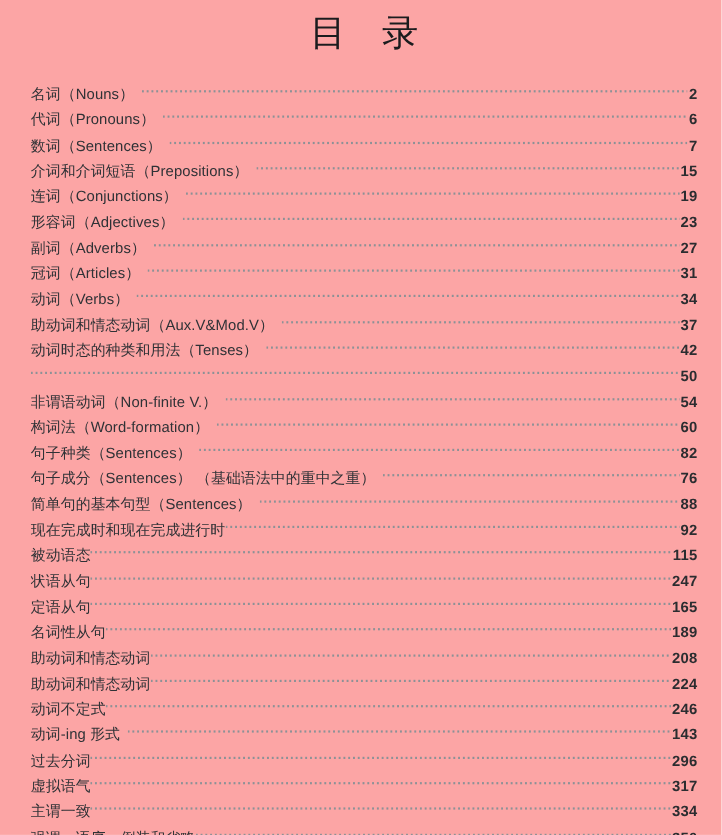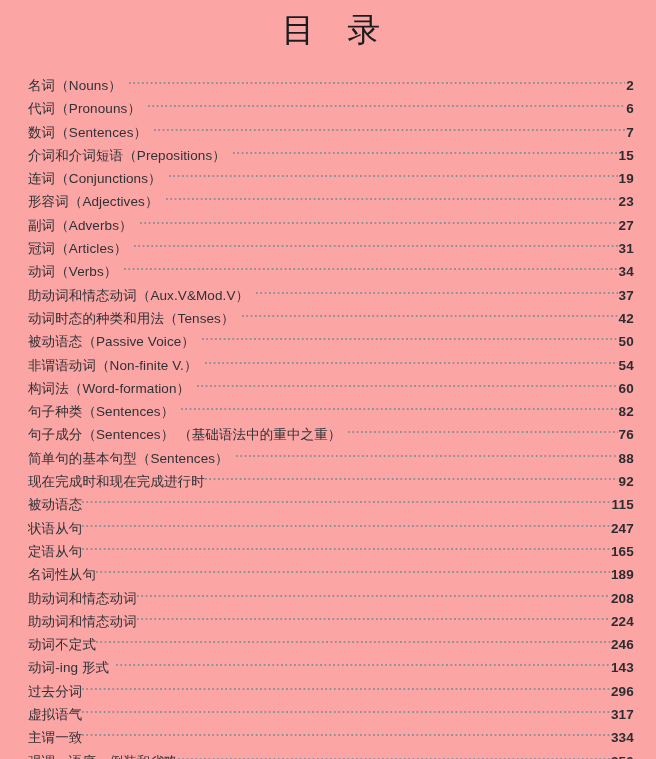--- a/index.html
+++ b/index.html
@@ -154,21 +154,20 @@
         <span class="toc-label">助动词和情态动词（Aux.V&amp;Mod.V）</span>
         <span class="toc-leader"></span>
         <span class="toc-page">37</span>
       </li>
       <li class="toc-entry gap">
         <span class="toc-label">动词时态的种类和用法（Tenses）</span>
         <span class="toc-leader"></span>
         <span class="toc-page">42</span>
       </li>
       <li class="toc-entry gap">
-        <span class="toc-label">被动语态（Passive Voice）</span>
         <span class="toc-leader"></span>
         <span class="toc-page">50</span>
       </li>
       <li class="toc-entry gap">
         <span class="toc-label">非谓语动词（Non-finite V.）</span>
         <span class="toc-leader"></span>
         <span class="toc-page">54</span>
       </li>
       <li class="toc-entry gap">
         <span class="toc-label">构词法（Word-formation）</span>

